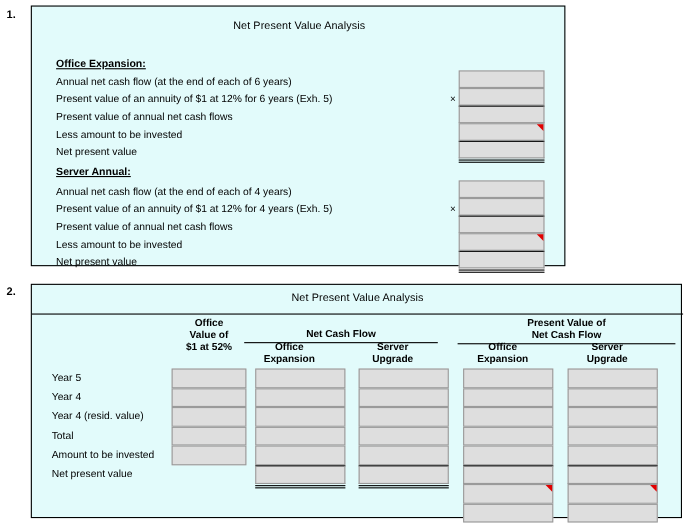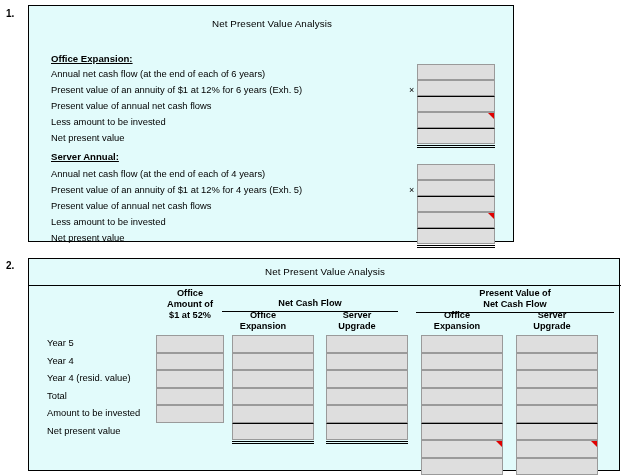--- a/index.html
+++ b/index.html
@@ -169,21 +169,21 @@
 
   <div class="p2-grouphead" style="left:192px; top:39px; width:178px;">Net Cash Flow</div>
   <div class="p2-grouprule" style="left:193px; top:52px; width:176px;"></div>
 
   <div class="p2-grouphead" style="left:386px; top:29px; width:200px;text-align:center;">Present Value of</div>
   <div class="p2-grouphead" style="left:386px; top:40px; width:200px;">Net Cash Flow</div>
   <div class="p2-grouprule" style="left:387px; top:53px; width:198px;"></div>
 
   <div class="p2-colhead" style="left:126px; top:29px; width:70px;">
     <div>Office</div>
-    <div>Amount of</div>
+    <div>Value of</div>
     <div>$1 at 52%</div>
   </div>
   <div class="p2-colhead" style="left:194px; top:51px; width:80px;">
     <div>Office</div>
     <div>Expansion</div>
   </div>
   <div class="p2-colhead" style="left:288px; top:51px; width:80px;">
     <div>Server</div>
     <div>Upgrade</div>
   </div>

